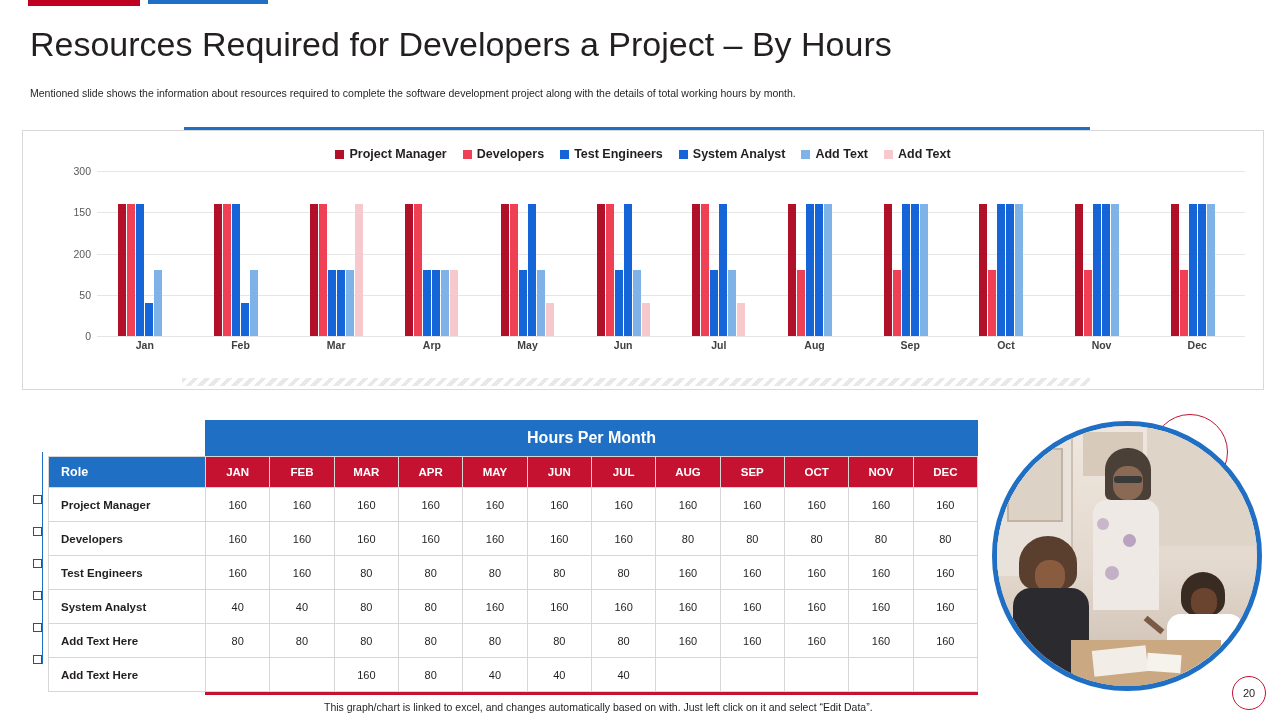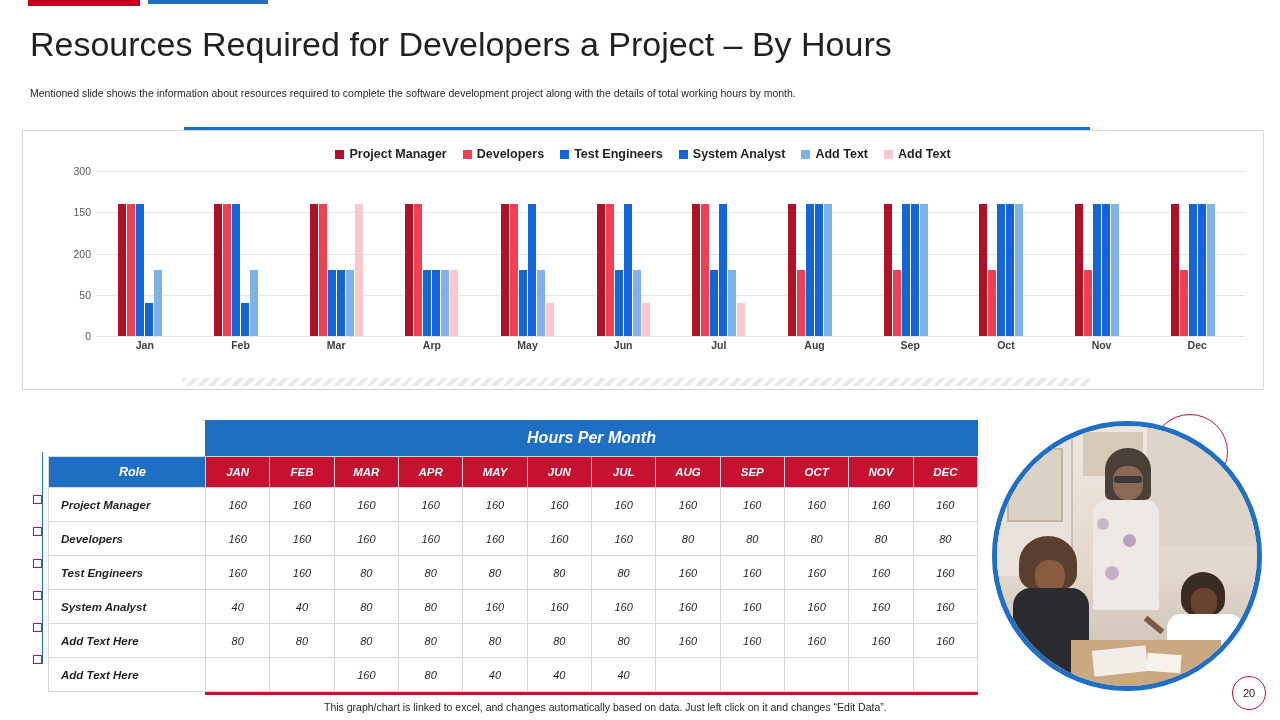--- a/index.html
+++ b/index.html
@@ -28,27 +28,27 @@
   .groups{position:absolute;left:0;top:0;right:0;bottom:0;display:flex;}
   .group{flex:1;position:relative;display:flex;align-items:flex-end;justify-content:center;gap:1px;}
   .bar{width:8px;}
   .x-labels{position:absolute;left:74px;top:168px;right:18px;display:flex;}
   .x-label{flex:1;text-align:center;font-size:10.5px;color:#404040;font-weight:bold;}
 
   .zigzag{position:absolute;left:182px;top:378px;width:908px;height:8px;
      background:repeating-linear-gradient(135deg,#e8e8e8 0 4px,#ffffff 4px 8px);}
 
   
-  .table-wrap{position:absolute;left:48px;top:420px;width:790px;font-style:italic;}
+  .table-wrap{position:absolute;left:48px;top:420px;width:790px;}
   .tbl-title{margin-left:157px;width:773px;height:36px;background:#1f6fc4;color:#fff;font-size:16px;font-weight:bold;display:flex;align-items:center;justify-content:center;}
   table{border-collapse:collapse;width:930px;table-layout:fixed;}
   th,td{border:1px solid #d6d6d6;}
   .col-role{width:157px;}
   thead th{height:28px;background:#c41230;color:#ffffff;font-size:11.5px;font-weight:bold;text-align:center;}
-  thead th.role-head{background:#1f6fc4;text-align:center;padding-left:12px;font-size:12.5px;}
+  thead th.role-head{background:#1f6fc4;text-align:left;padding-left:12px;font-size:12.5px;}
   tbody td{height:31px;font-size:11px;color:#231f20;text-align:center;background:#fff;}
   tbody td.role-cell{text-align:left;padding-left:12px;font-size:11.5px;font-weight:bold;}
   .red-underline{width:773px;margin-left:157px;height:3px;background:#c41230;}
   .left-rail{position:absolute;left:42px;top:452px;width:1px;height:212px;background:#1f6fc4;}
   .bullet{position:absolute;left:33px;width:7px;height:7px;border:1px solid #c41230;background:#fff;}
 
   
   .photo-outer{position:absolute;left:992px;top:421px;width:260px;height:260px;border-radius:50%;border:5px solid #1f6fc4;overflow:hidden;background:#d9cfc7;}
   .photo-inner{position:absolute;inset:0;}
   .ring-small{position:absolute;left:1152px;top:414px;width:74px;height:74px;border-radius:50%;border:1px solid #c41230;}
@@ -379,14 +379,14 @@
     <div class="ph" style="left:184px;top:146px;width:44px;height:44px;background:#3a2b22;border-radius:50% 50% 36% 36%;"></div>
     <div class="ph" style="left:194px;top:162px;width:26px;height:28px;background:#6b4430;border-radius:12px;"></div>
     <div class="ph" style="left:170px;top:188px;width:76px;height:60px;background:#ffffff;border-radius:14px 14px 0 0;"></div>
     <div class="ph" style="left:74px;top:214px;width:150px;height:46px;background:#c9a882;"></div>
     <div class="ph" style="left:96px;top:222px;width:54px;height:26px;background:#f2ede6;transform:rotate(-6deg);"></div>
     <div class="ph" style="left:150px;top:228px;width:34px;height:18px;background:#f6f2ec;transform:rotate(4deg);"></div>
     <div class="ph" style="left:146px;top:196px;width:22px;height:6px;background:#7b5a45;transform:rotate(40deg);"></div>
   </div>
 </div>
 
-<div class="footnote">This graph/chart is linked to excel, and changes automatically based on data. Just left click on it and changes “Edit Data”.</div>
+<div class="footnote">This graph/chart is linked to excel, and changes automatically based on with. Just left click on it and select “Edit Data”.</div>
 <div class="page-num-circle">20</div>
 
 </body></html>

